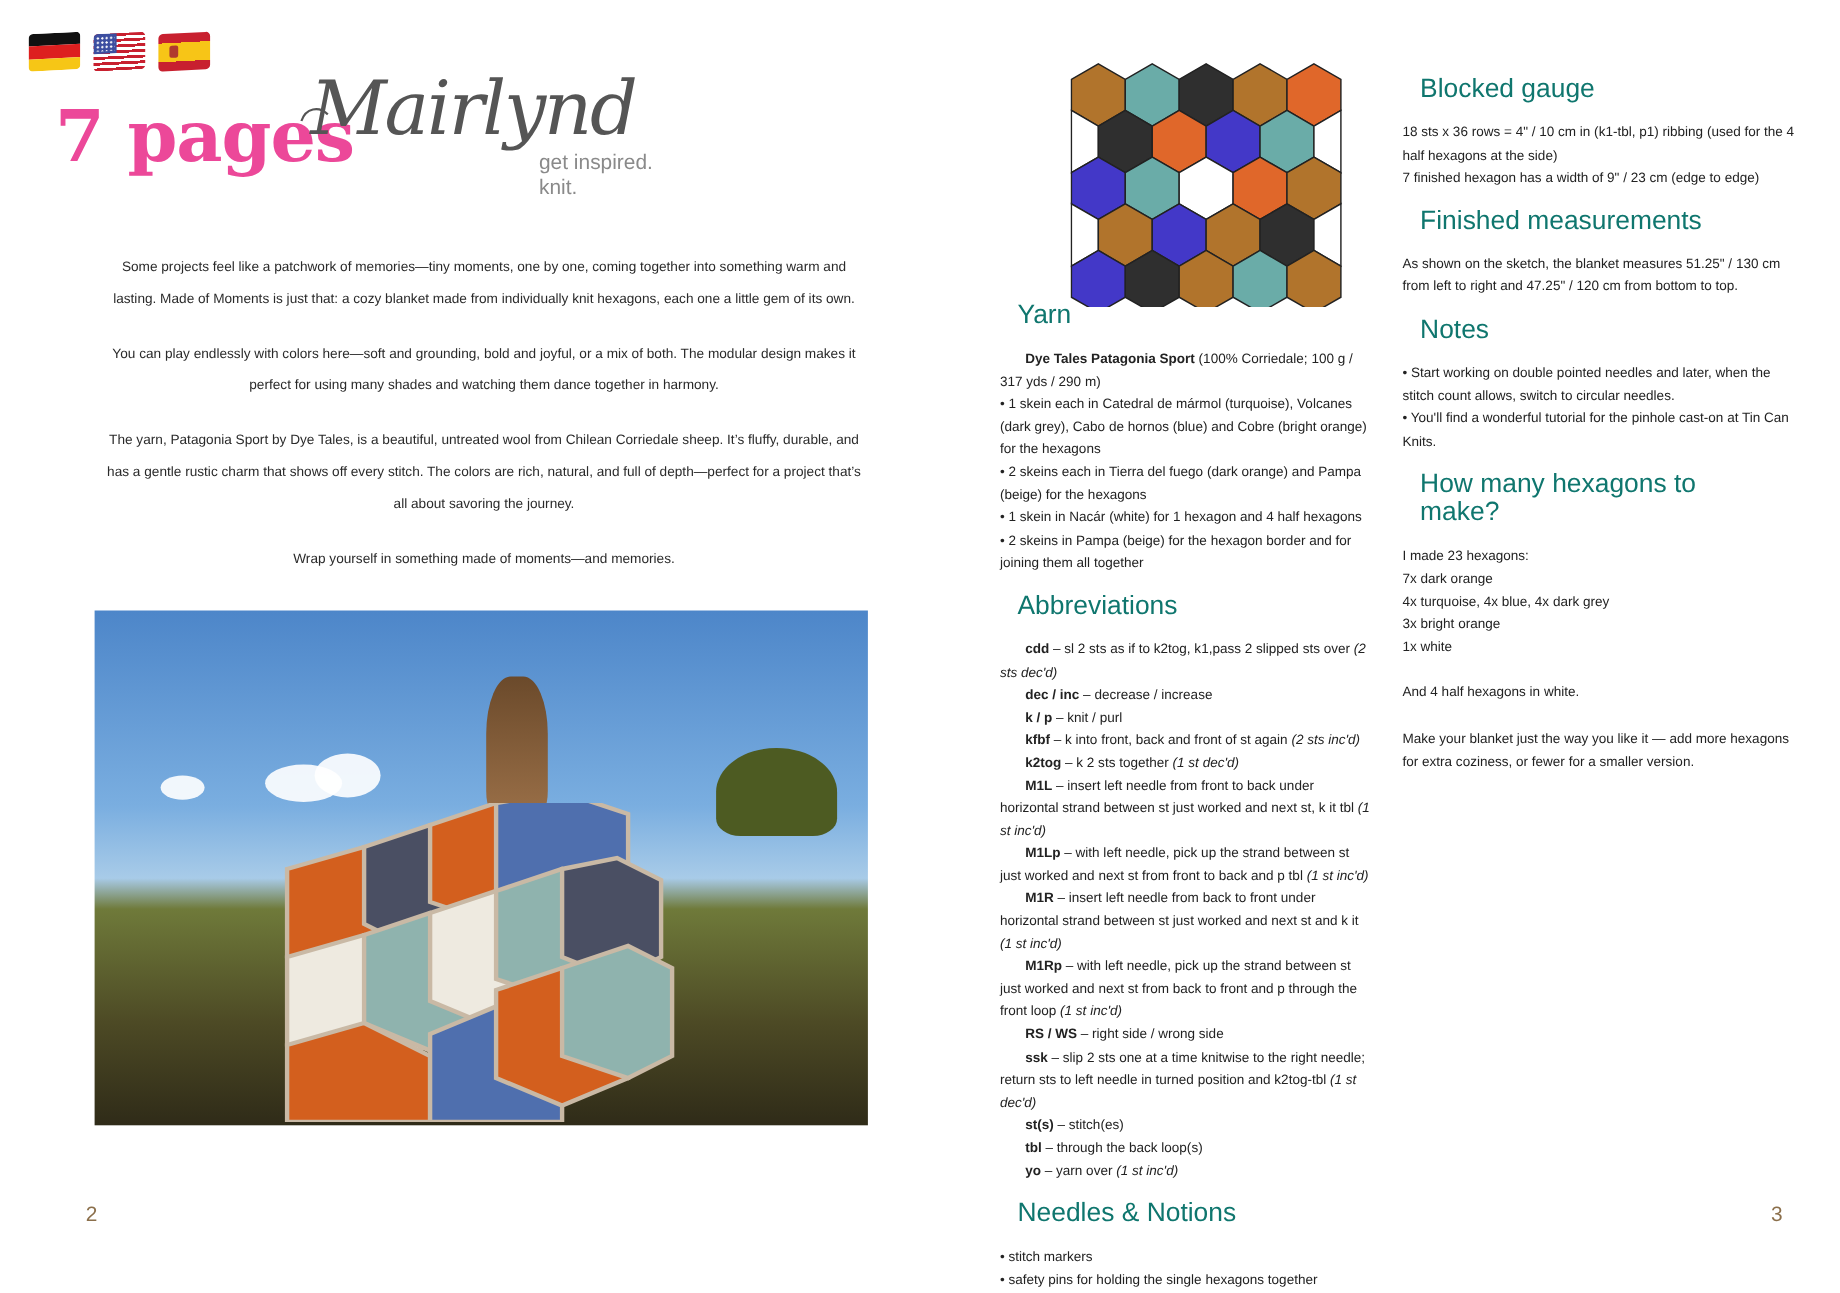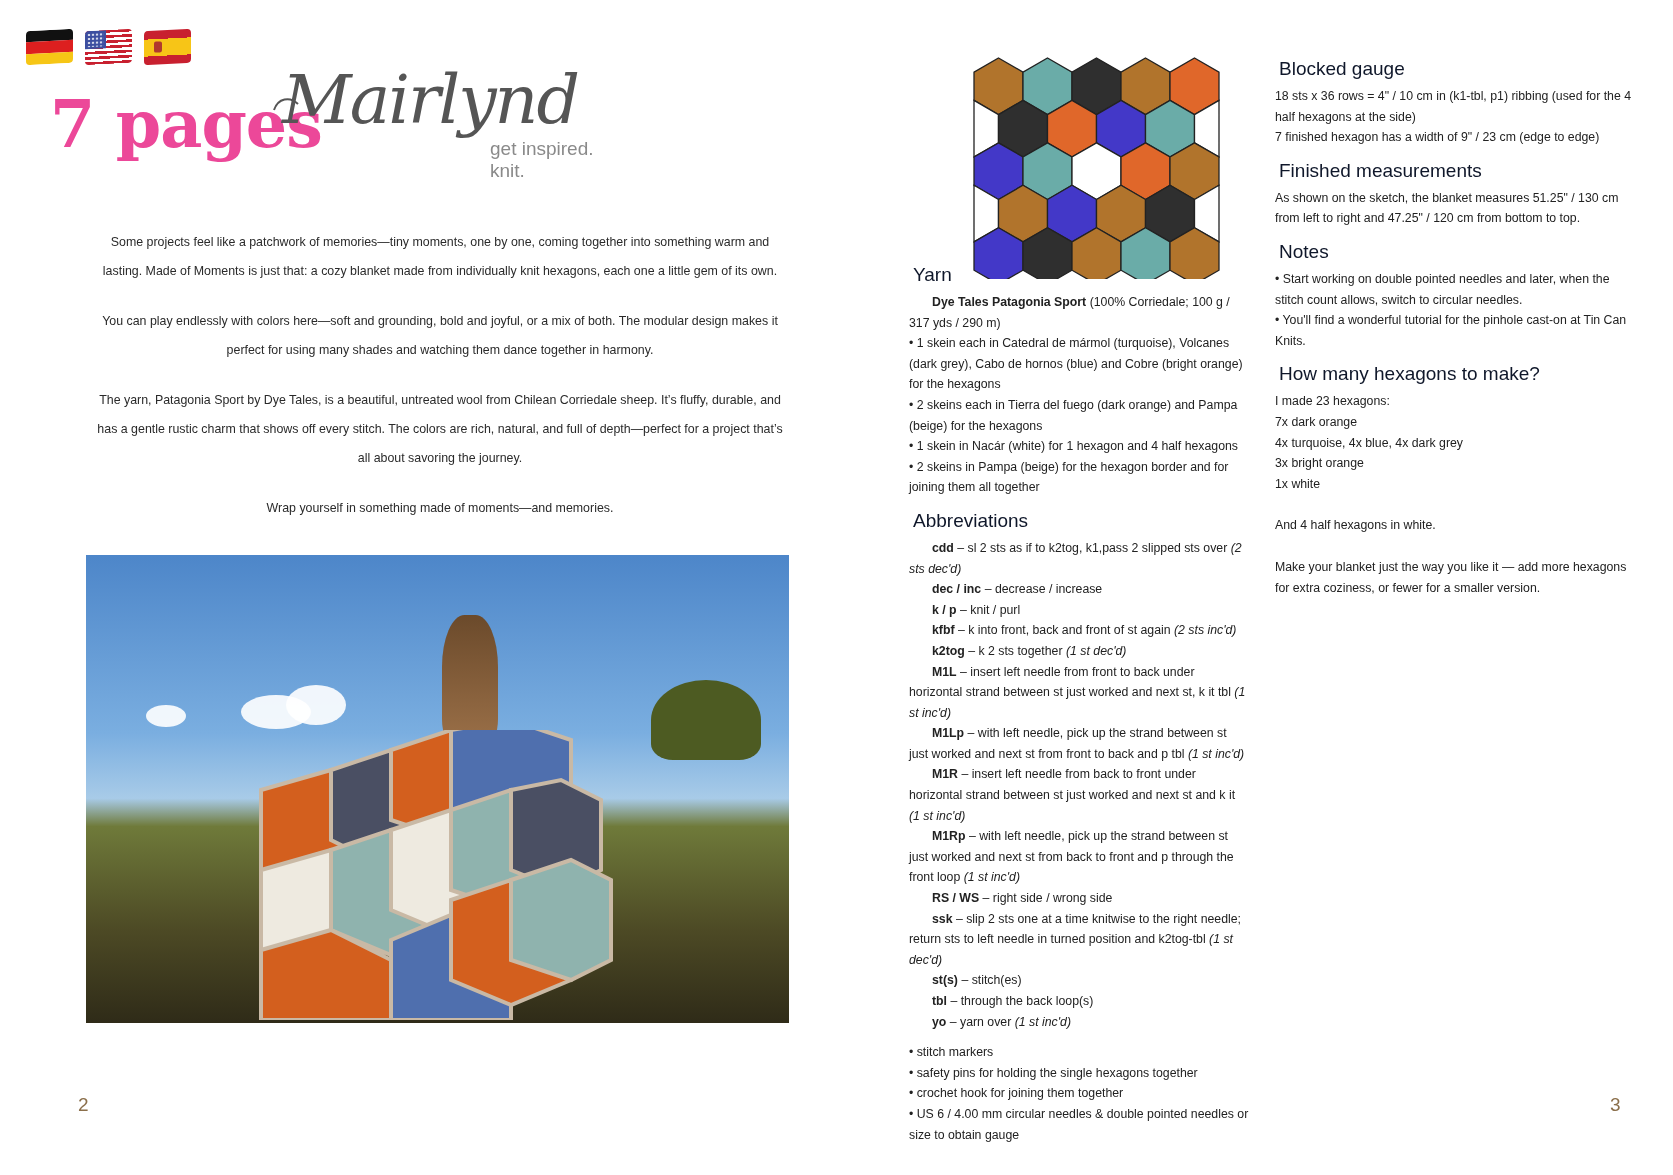--- a/index.html
+++ b/index.html
@@ -20,21 +20,21 @@
   .intro{left:90px;top:228px;width:700px;text-align:center;font-family:"Liberation Sans",sans-serif;font-size:12.4px;line-height:29px;color:#2a2a2a;}
   .intro p{margin:0 0 21px 0;}
   .photo{left:86px;top:555px;width:703px;height:468px;overflow:hidden;
     background:linear-gradient(180deg,#4d86c9 0%,#7aaee0 38%,#a8cbe8 52%,#6f7a3a 58%,#4d4a25 80%,#2f2b18 100%);}
   .cloud{position:absolute;background:#fff;border-radius:50%;opacity:.9;}
   .tree{position:absolute;background:#4d5b22;border-radius:50% 50% 20% 20%;}
   .blanket{position:absolute;left:155px;top:175px;width:380px;height:290px;}
   .hair{position:absolute;left:356px;top:60px;width:56px;height:130px;background:linear-gradient(#6b4a2b,#9b7048);border-radius:40% 40% 20% 20%;}
   .hexwrap{left:973px;top:57px;width:250px;height:222px;}
   .sec{font-family:"Liberation Sans",sans-serif;font-size:12.3px;line-height:20.6px;color:#222;}
-  .h{font-family:"Liberation Sans",sans-serif;font-size:19px;color:#0f172a;line-height:26px;margin:4px;font-weight:normal;}
+  .h{font-family:"Liberation Sans",sans-serif;font-size:24px;color:#0f766e;line-height:26px;margin:16px;font-weight:normal;}
   .col2{left:909px;top:258px;width:340px;}
   .col3{left:1275px;top:52px;width:360px;}
   .b{font-weight:bold;margin-left:23px;}
   .i{font-style:italic;}
   .blk{margin-bottom:10px;}
   .pnum{font-family:"Liberation Sans",sans-serif;font-size:19px;color:#8b6f4b;}
 </style>
 </head>
 <body>
 
@@ -152,20 +152,21 @@
         <div><span class="b">M1Rp</span><span> – with left needle, pick up the strand between st just worked and next st from back to front and p through the front loop </span><span class="i">(1 st inc'd)</span></div>
         <div><span class="b">RS / WS</span><span> – right side / wrong side</span></div>
         <div><span class="b">ssk</span><span> – slip 2 sts one at a time knitwise to the right needle; return sts to left needle in turned position and k2tog-tbl </span><span class="i">(1 st dec'd)</span></div>
         <div><span class="b">st(s)</span><span> – stitch(es)</span></div>
         <div><span class="b">tbl</span><span> – through the back loop(s)</span></div>
         <div><span class="b">yo</span><span> – yarn over </span><span class="i">(1 st inc'd)</span></div>
       </div>
   </div>
 
   <div class="blk">
+    <h2 class="h">Needles &amp; Notions</h2>
     <div>• stitch markers</div>
     <div>• safety pins for holding the single hexagons together</div>
     <div>• crochet hook for joining them together</div>
     <div>• US 6 / 4.00 mm circular needles &amp; double pointed needles or size to obtain gauge</div>
   </div>
 </div>
 
 <div class="abs col3 sec">
   <div class="blk">
     <h2 class="h">Blocked gauge</h2>

